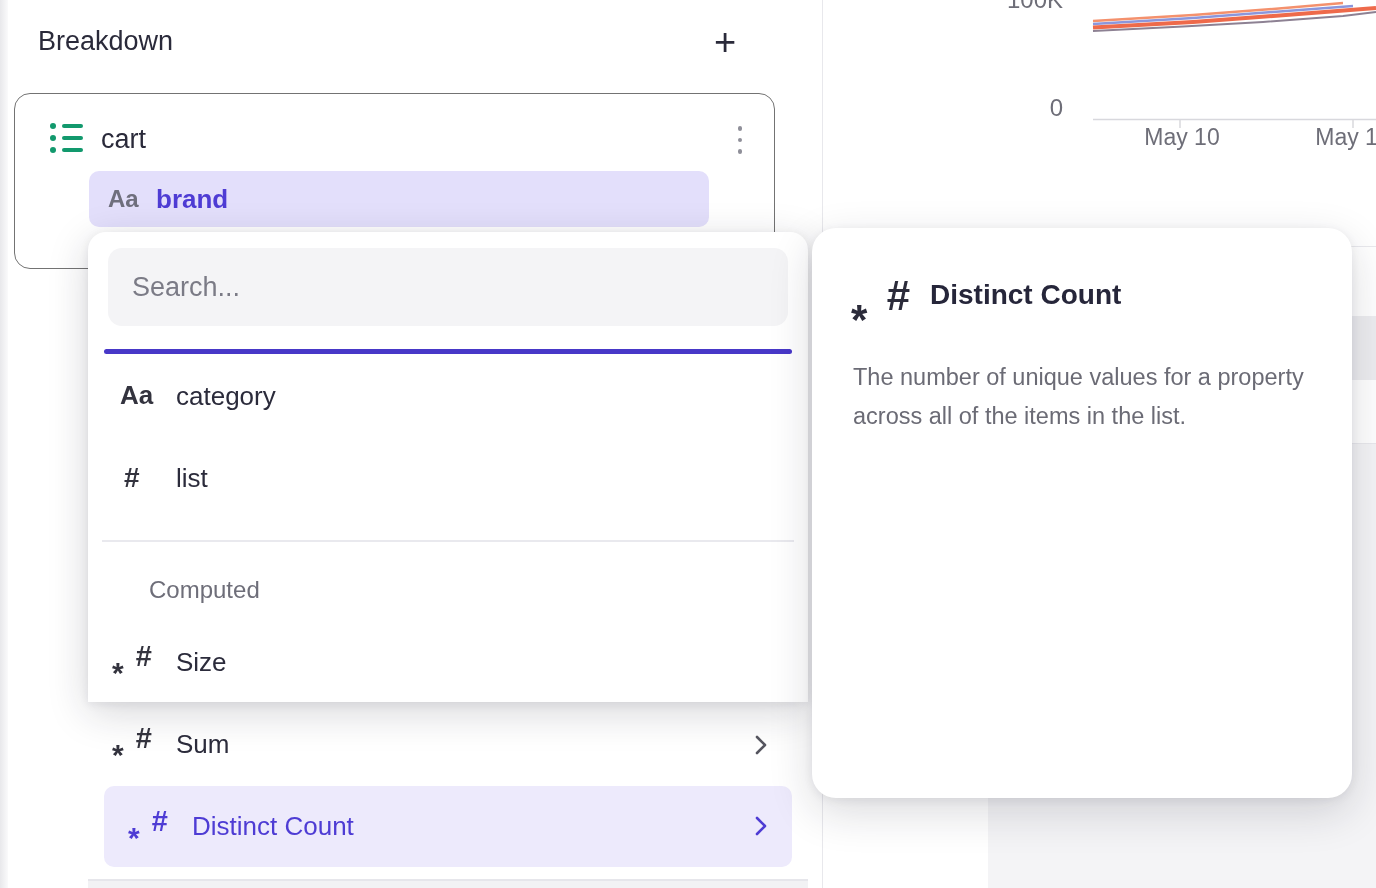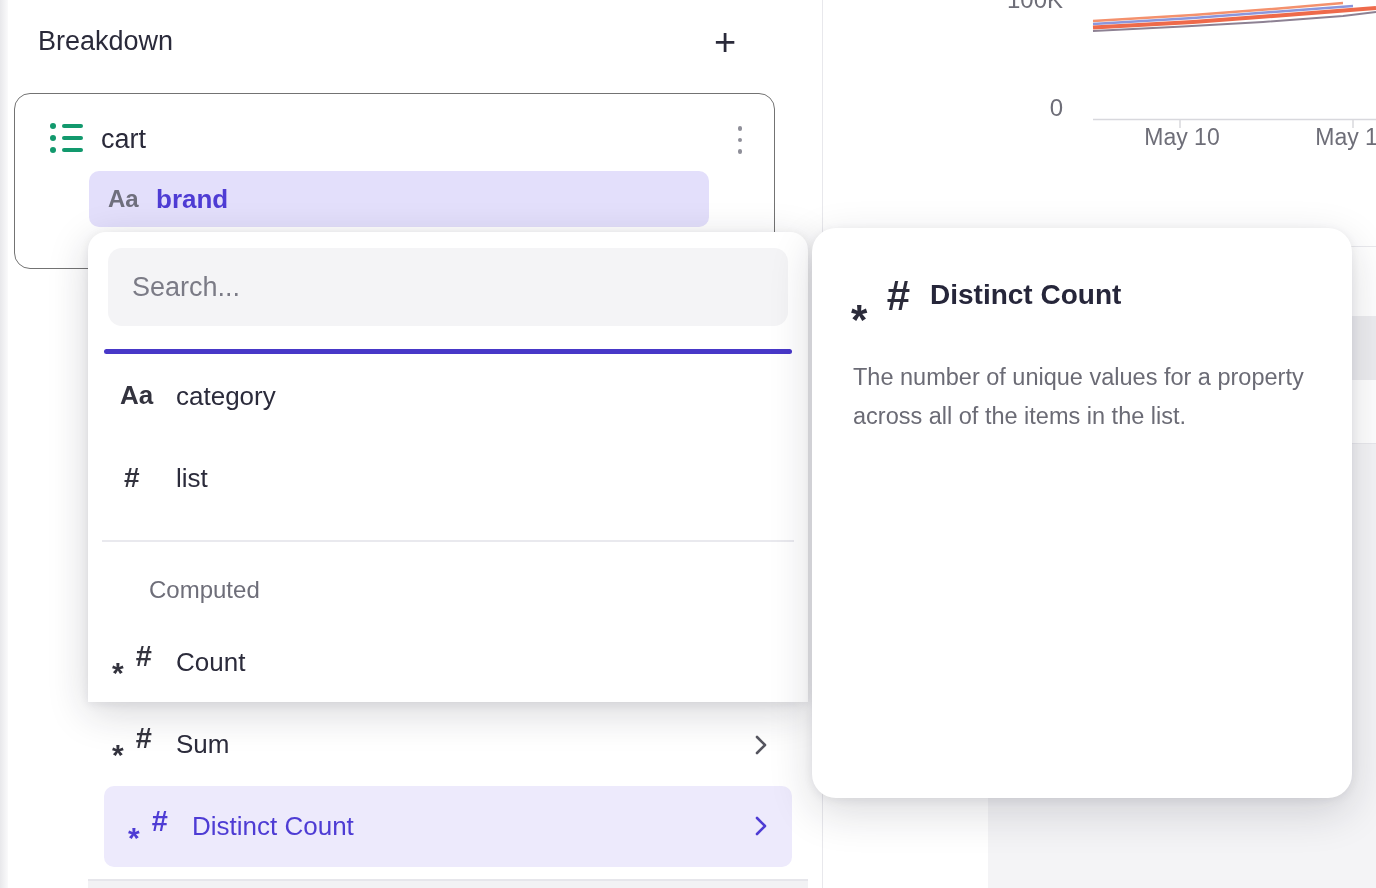--- a/index.html
+++ b/index.html
@@ -164,21 +164,21 @@
     </div>
 
     <div class="dd-divider"></div>
     <div class="computed-label">Computed</div>
 
     <div class="dd-row row-size">
       <span class="cicon">
         <span class="ch">#</span>
           <span class="cs">*</span>
       </span>
-      <span class="label">Count</span>
+      <span class="label">Size</span>
     </div>
 
     <div class="dd-row row-sum">
       <span class="cicon">
         <span class="ch">#</span>
           <span class="cs">*</span>
       </span>
       <span class="label">Sum</span>
       <span class="chev">
         <svg width="14" height="22" viewBox="0 0 14 22">

